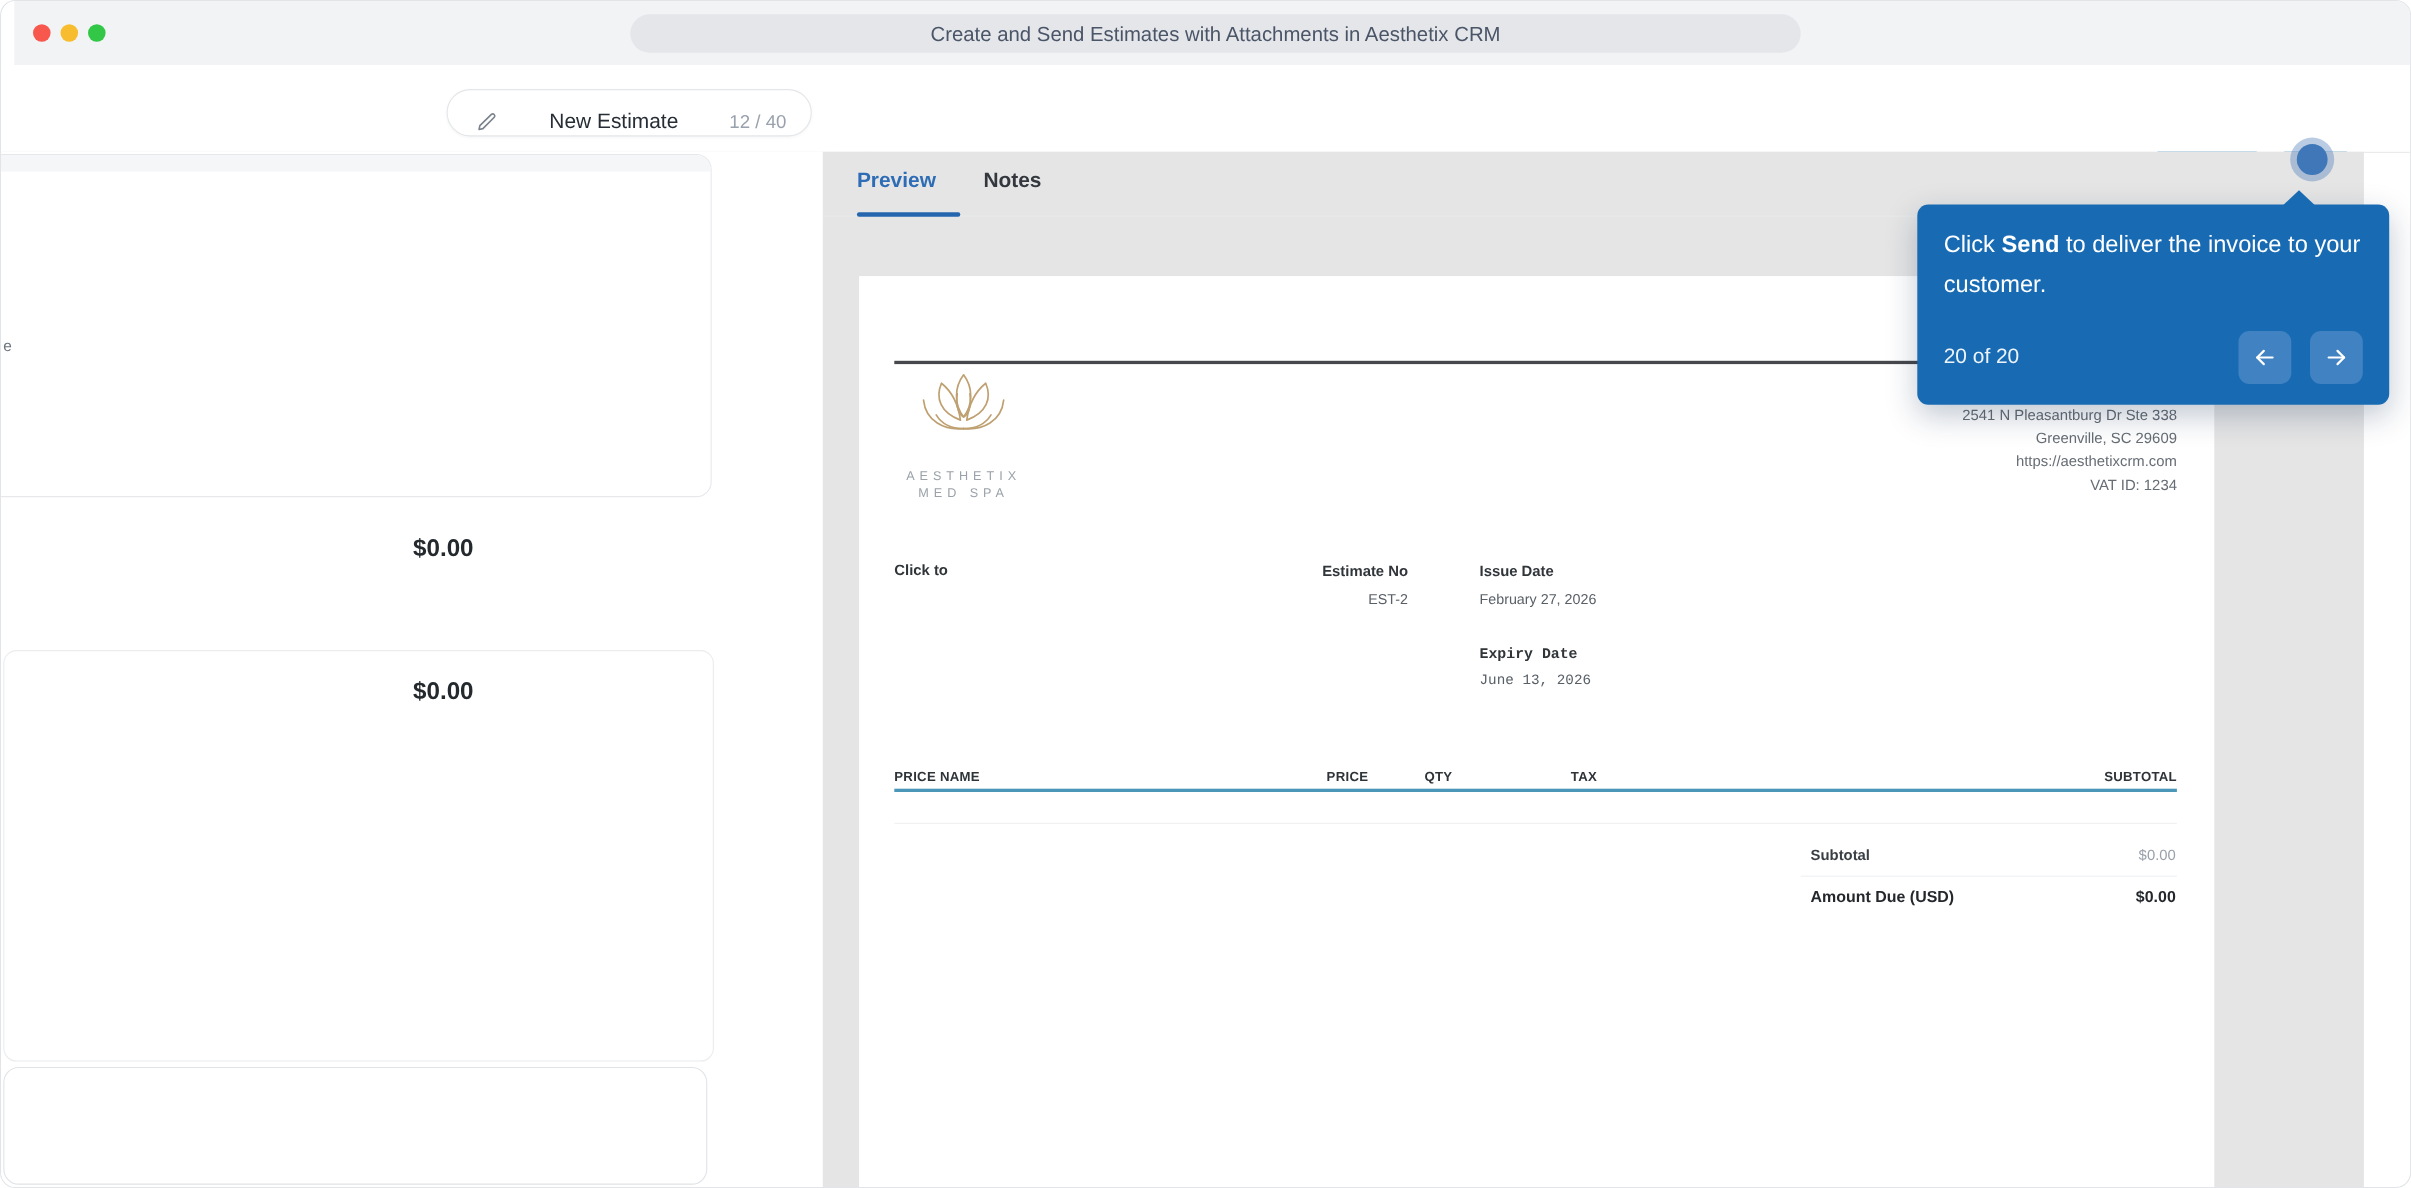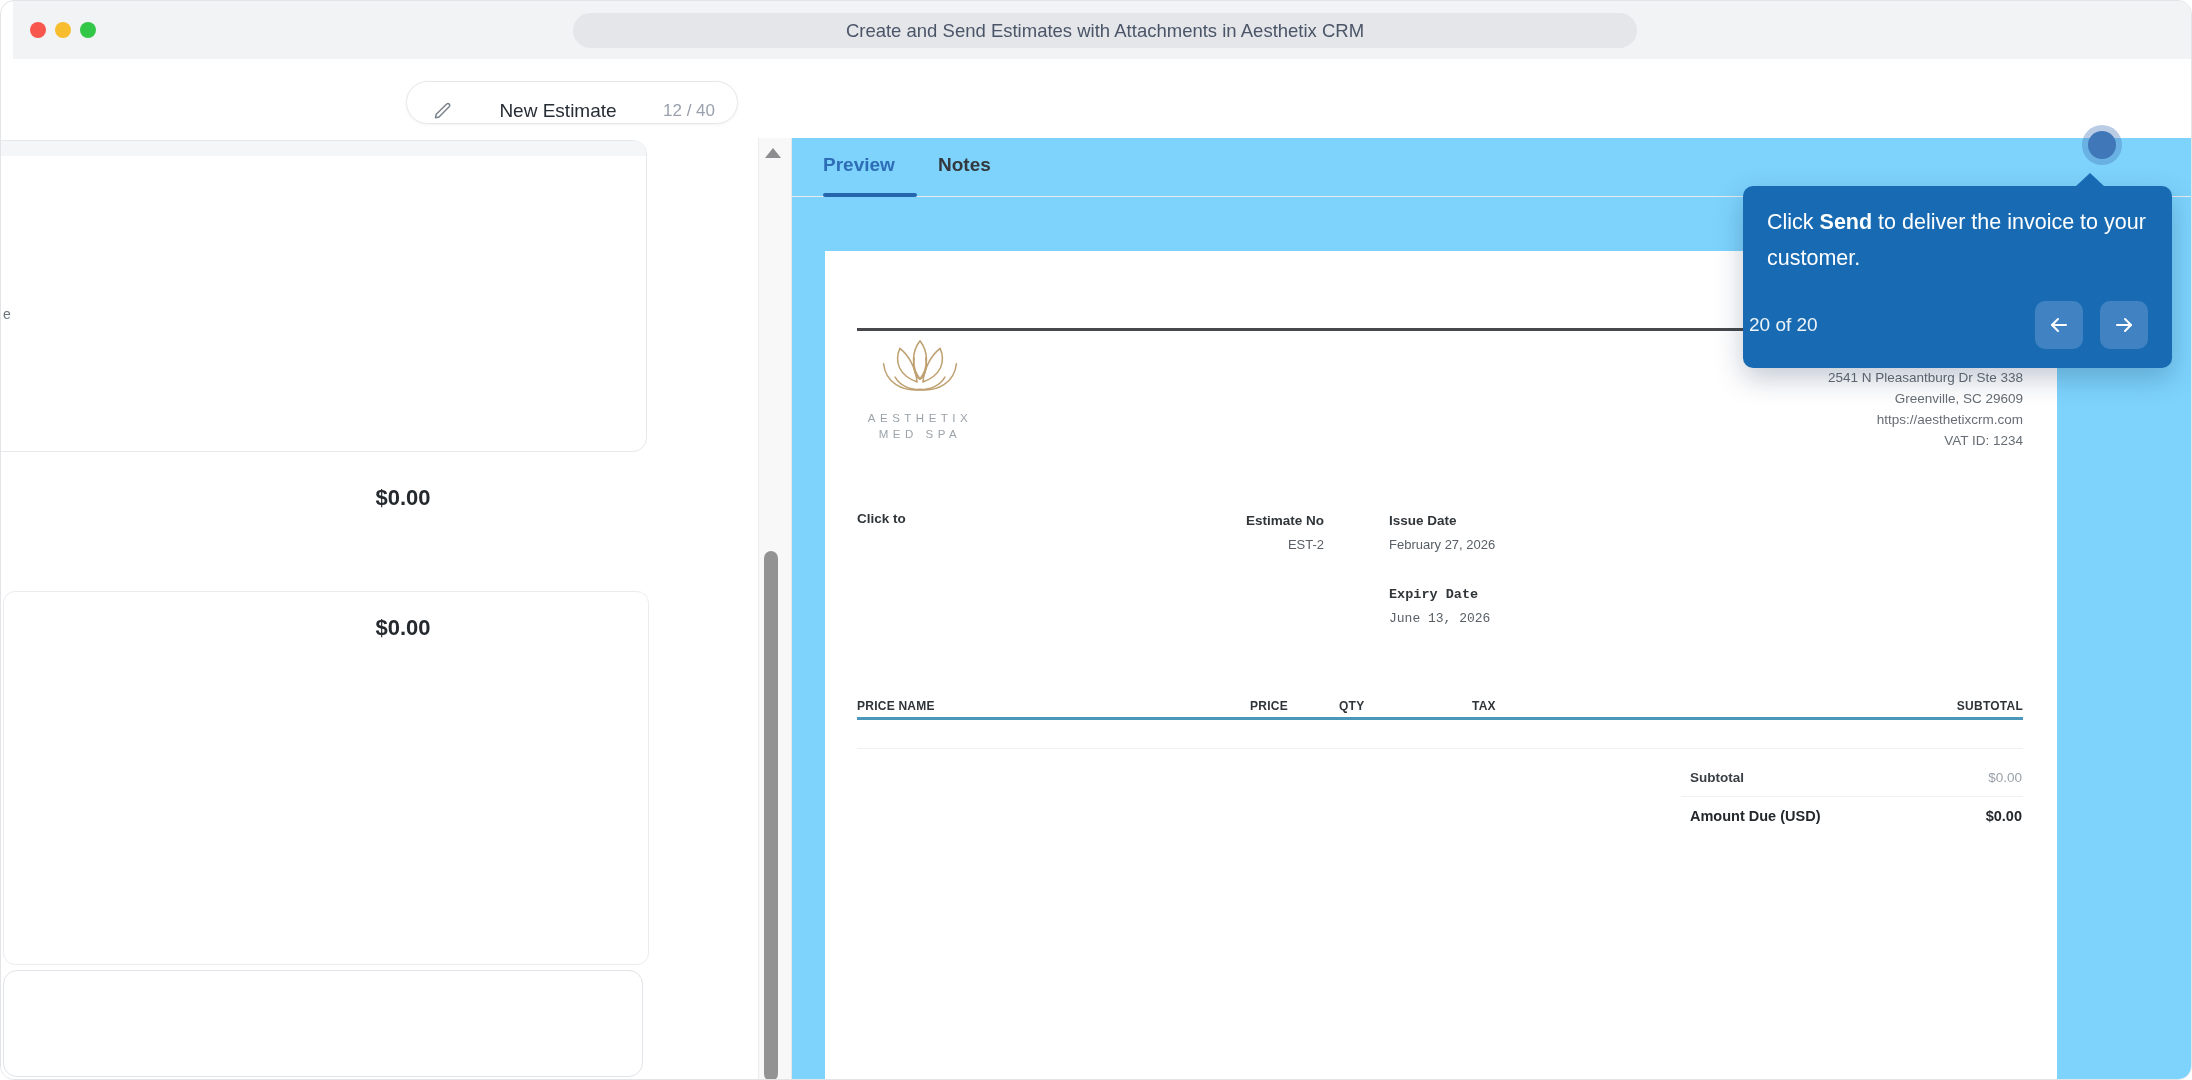--- a/index.html
+++ b/index.html
@@ -40,32 +40,32 @@
   .lp-total.t2{top:477px;}
   .card2{left:2px;top:453px;width:646px;height:374px;border-radius:12px;border-color:#eaecee;}
   .card3{left:2px;top:832px;width:640px;height:107px;border-radius:14px;border-color:#e0e3e7;}
   
   .scroll-track{position:absolute;left:757px;top:0;width:34px;height:943px;background:#f8f8f9;
     border-left:1px solid #ededef;border-right:1px solid #e6e8ea;box-sizing:border-box;}
   .scroll-up{position:absolute;left:6px;top:10px;width:0;height:0;
     border-left:8px solid transparent;border-right:8px solid transparent;border-bottom:10px solid #8d8d8f;cursor:pointer;}
   .scroll-thumb{position:absolute;left:5px;top:413px;width:14px;height:530px;background:#939394;border-radius:7px;cursor:grab;}
   
-  .right-panel{position:absolute;left:791px;top:137px;width:1401px;height:943px;background:#7dd3fc;}
+  .right-panel{position:absolute;left:747px;top:137px;width:1401px;height:943px;background:#e5e5e5;}
   .tabrow{position:absolute;left:0;top:0;width:100%;height:59px;border-bottom:1px solid #e8eaec;box-sizing:border-box;}
   .tab{position:absolute;top:16px;font-size:19px;font-weight:600;cursor:pointer;}
   .tab.preview{left:31px;color:#2e6db6;}
   .tab.notes{left:146px;color:#33383e;}
   .tab-underline{position:absolute;left:31px;top:55px;width:94px;height:4px;background:#2565ae;border-radius:2px;}
   .sheet{position:absolute;left:33px;top:113px;width:1232px;height:830px;background:#fff;}
   .rule-dark{position:absolute;left:32px;top:77px;width:1166px;height:3px;background:#46484c;}
   
   .logo{position:absolute;left:30px;top:84px;width:130px;text-align:center;}
   .logo .lg-line{display:block;color:#9ba2a9;font-size:11.5px;letter-spacing:4.5px;line-height:16px;}
-  .logo .l1{margin-top:2px;}
+  .logo .l1{margin-top:16px;}
   
   .addr{position:absolute;right:34px;top:116px;text-align:right;font-size:13.5px;line-height:21px;color:#666d74;}
   .addr span{display:block;}
   
   .lbl{font-weight:bold;font-size:13.5px;color:#303539;}
   .val{font-size:13px;color:#585f66;text-align:right;}
   .billed{position:absolute;left:32px;top:260px;}
   .meta-estno{position:absolute;left:421px;top:260px;}
   .meta-issue{position:absolute;left:564px;top:260px;}
   .meta-expiry{position:absolute;left:564px;top:334px;font-family:Liberation Mono, monospace;}
@@ -86,21 +86,21 @@
   
   .pulse-outer{position:absolute;left:2081px;top:124px;width:40px;height:40px;border-radius:50%;
     background:rgba(70,120,185,.38);z-index:30;}
   .pulse-inner{position:absolute;left:6px;top:6px;width:28px;height:28px;border-radius:50%;background:#4077b8;}
   .tooltip{position:absolute;left:1742px;top:185px;width:429px;height:182px;background:#186bb3;border-radius:10px;
     box-shadow:0 10px 28px rgba(10,40,80,.25);z-index:40;color:#fff;box-sizing:border-box;}
   .tooltip .caret{position:absolute;left:332px;top:-13px;width:0;height:0;
     border-left:15px solid transparent;border-right:15px solid transparent;border-bottom:14px solid #186bb3;}
   .tooltip .tip-text{position:absolute;left:24px;top:18px;right:24px;font-size:21.5px;line-height:36px;}
   .tooltip .tip-text b{font-weight:bold;}
-  .tooltip .tip-footer{position:absolute;left:6px;right:24px;bottom:19px;height:48px;
+  .tooltip .tip-footer{position:absolute;left:24px;right:24px;bottom:19px;height:48px;
     display:flex;align-items:center;justify-content:space-between;}
   .step{font-size:19px;color:rgba(255,255,255,.92);}
   .nav-btns{display:flex;gap:17px;}
   .nav-btn{width:48px;height:48px;border-radius:10px;background:#4183c2;display:flex;align-items:center;justify-content:center;cursor:pointer;}
 </style>
 </head>
 <body>
 
 <div class="window">
 

